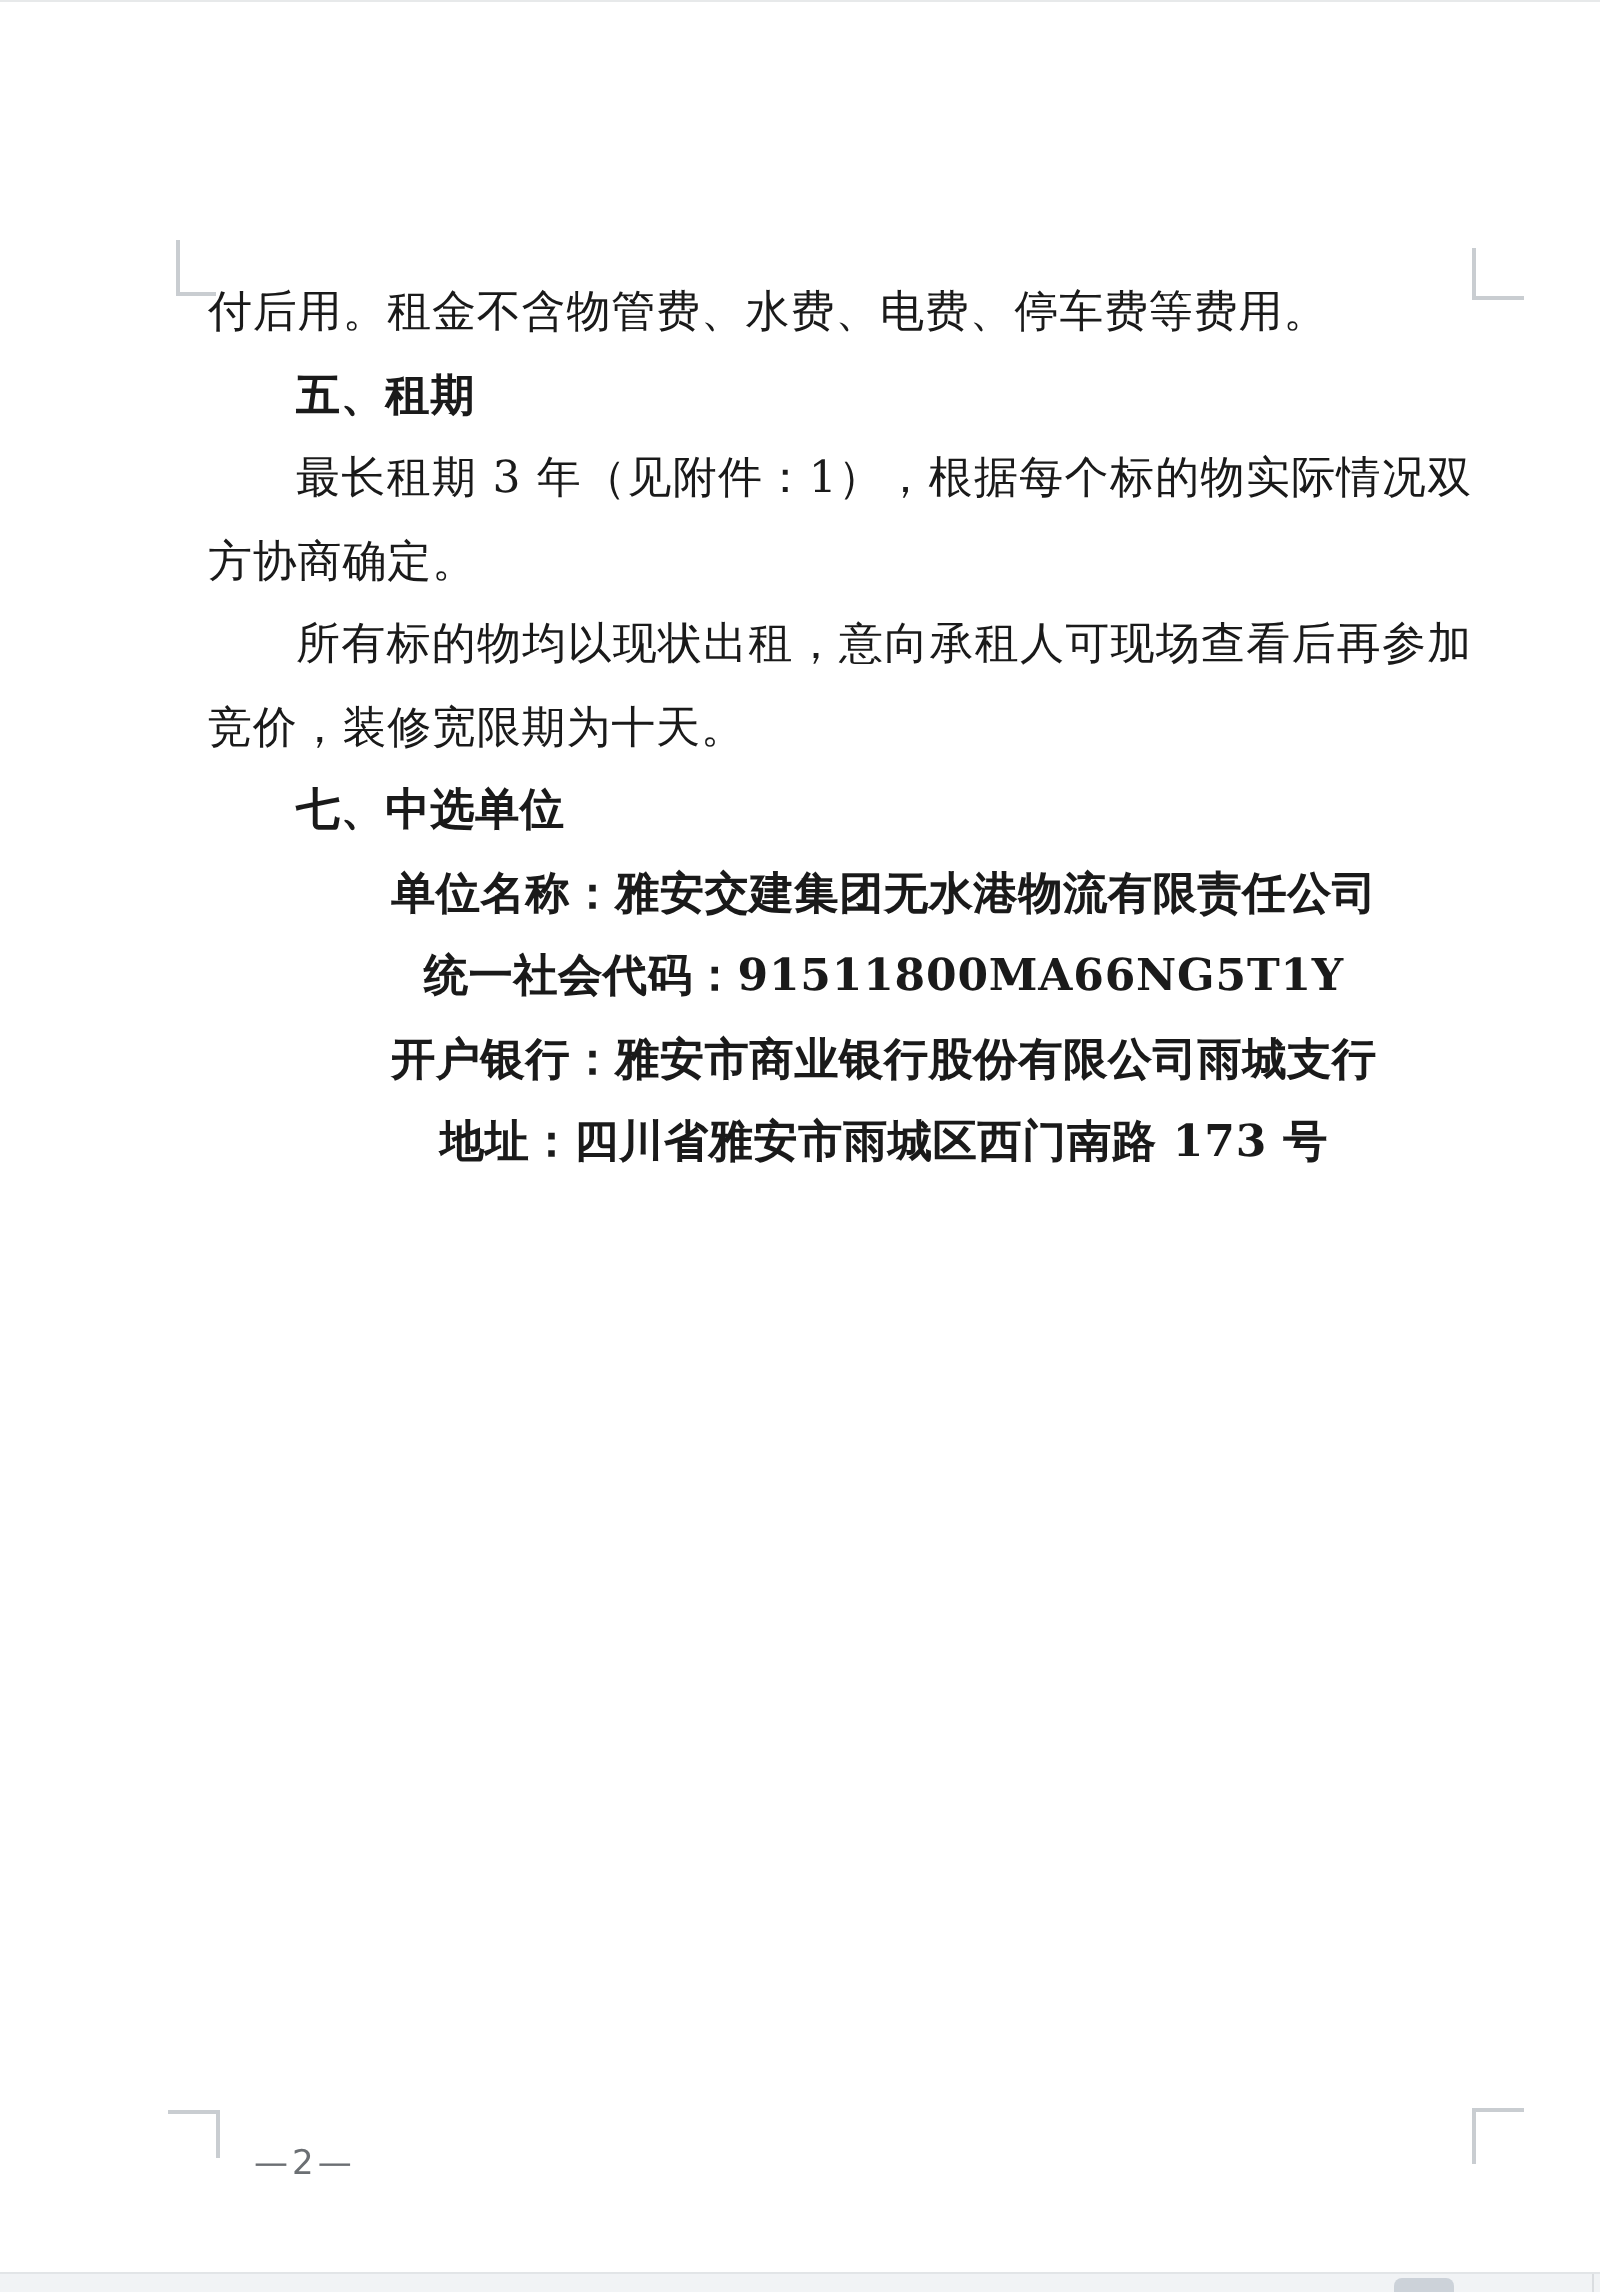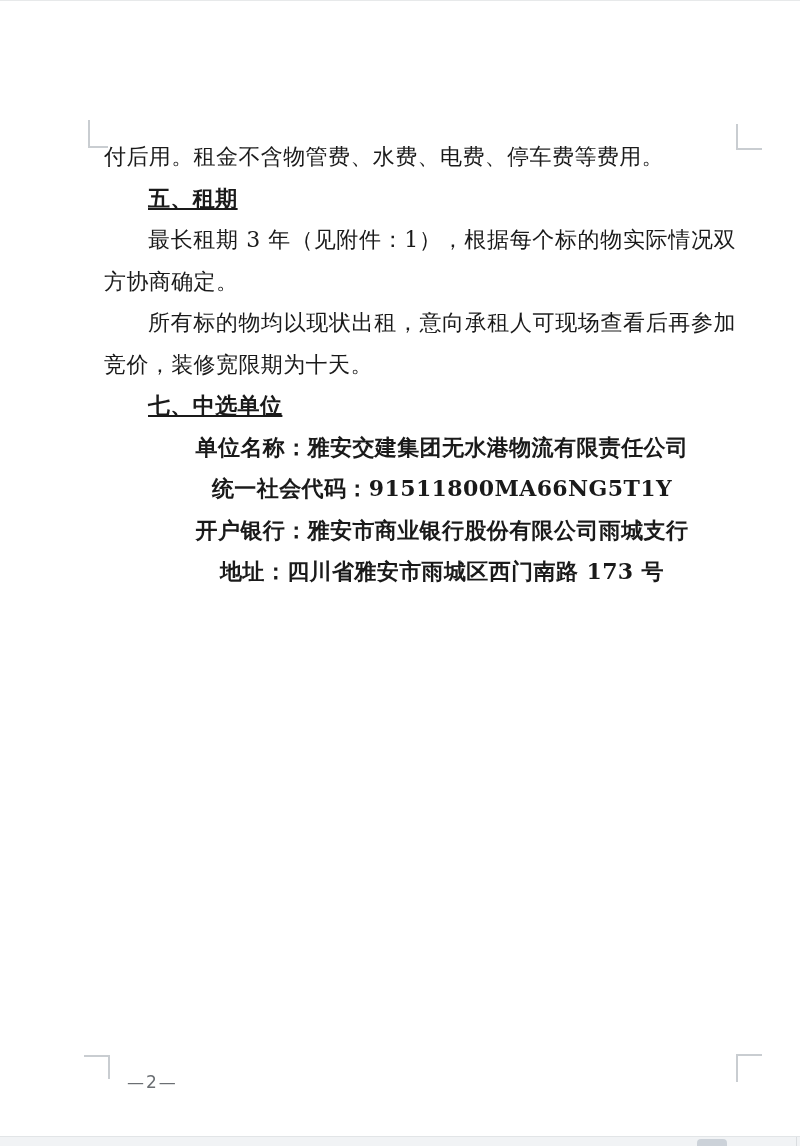--- a/index.html
+++ b/index.html
@@ -30,21 +30,21 @@
   .para {
     margin: 0;
     font-size: 22px;
     line-height: 41.5px;
     color: #1a1a1a;
     letter-spacing: 0.4px;
     text-align: justify;
   }
   .para.body, .para.heading, .para.account { text-indent: 2em; }
   .para.body-continue { text-indent: 0; }
-  .para.heading { font-weight: 700; text-align: left; text-decoration: underline; }
+  .para.heading { font-weight: 700; text-align: left; }
   .para.account { font-weight: 700; text-align: center; }
   .page-number {
     position: absolute; left: 127px; top: 1072px;
     font-size: 17px; color: #6b6f73; letter-spacing: 2px;
     font-family: "DejaVu Sans", "Liberation Sans", sans-serif;
   }
   .hscrollbar {
     position: absolute; left: 0; bottom: 0;
     width: 800px; height: 9px;
     background: #f1f3f5; border-top: 1px solid #e2e5e7;

